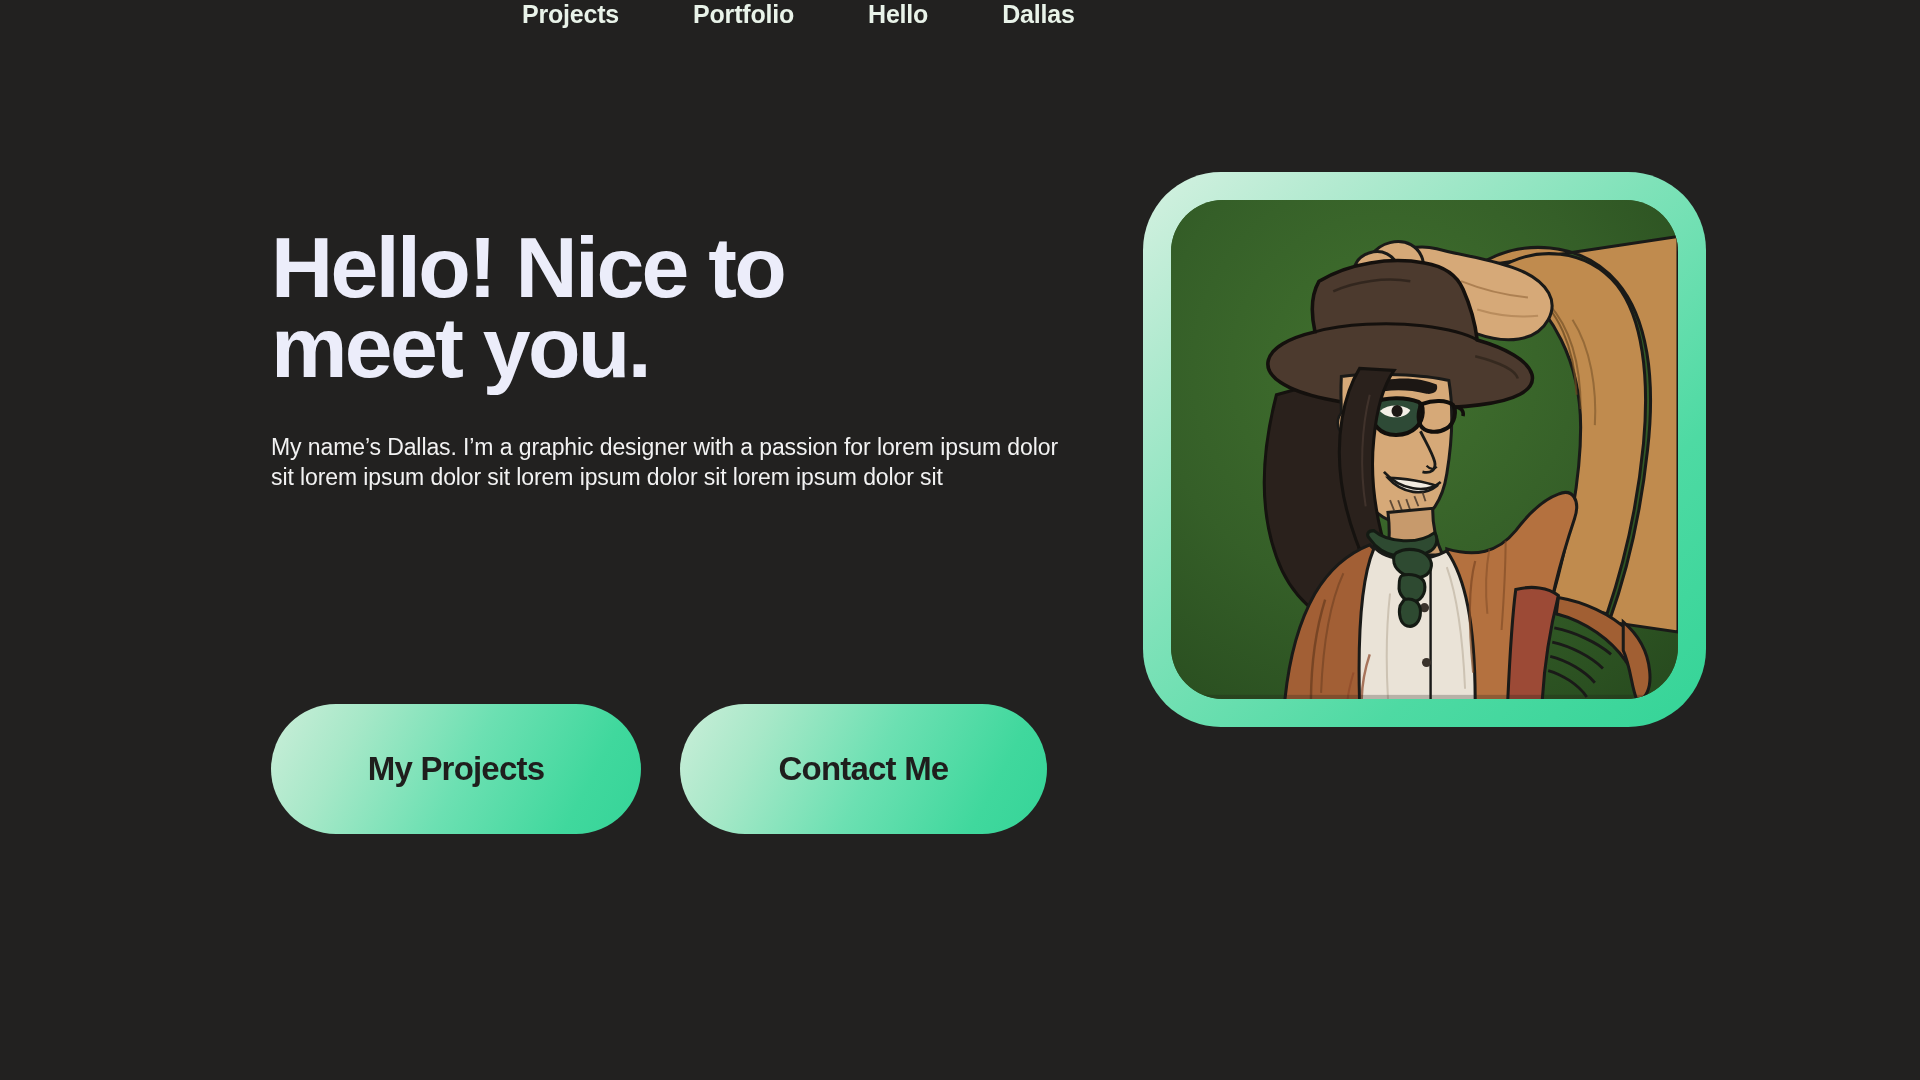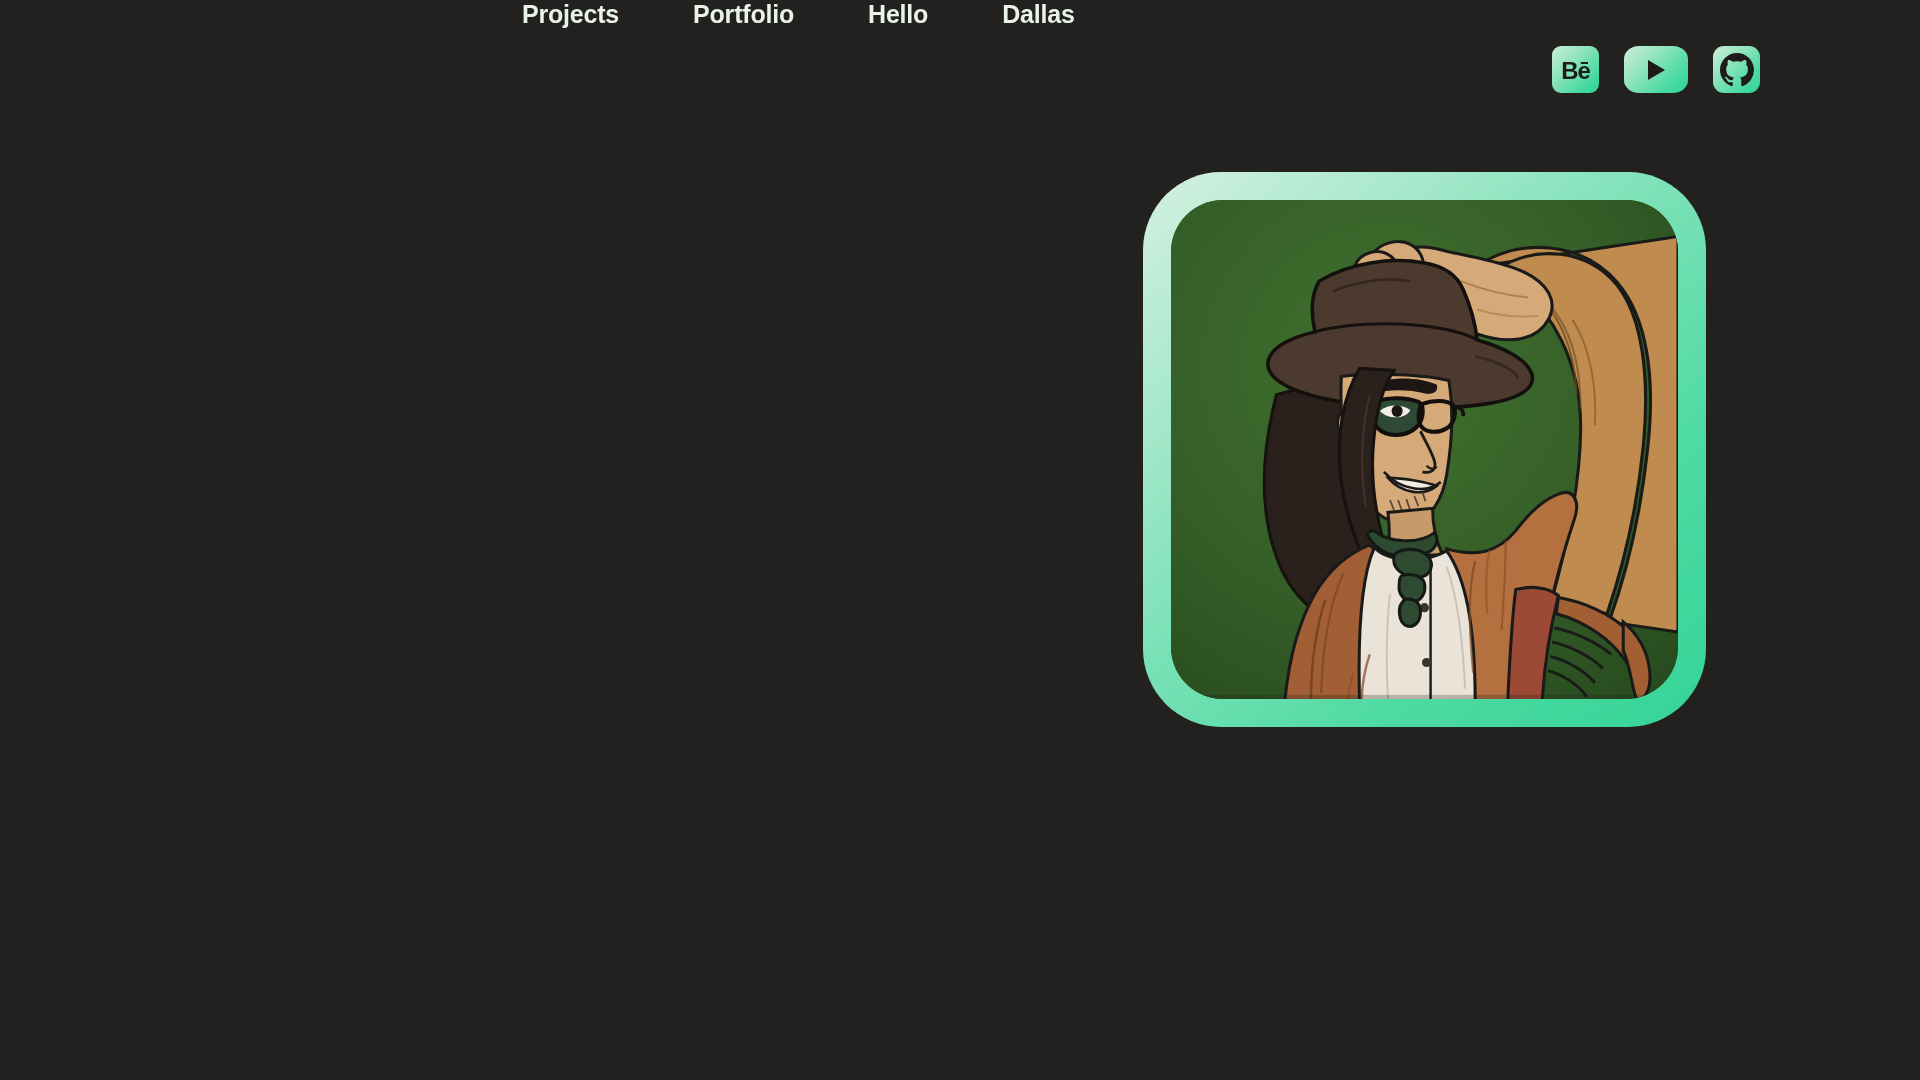--- a/index.html
+++ b/index.html
@@ -178,49 +178,35 @@
         <span>Portfolio</span>
       </div>
       <div class="nav-link">
         <span>Hello</span>
       </div>
       <div class="nav-link">
         <span>Dallas</span>
       </div>
     </div>
 
-    <div class="socials">
-
-      <div class="soc soc-be">
-        <span class="glyph">Bē</span>
-      </div>
-
-      <div class="soc soc-yt">
-        <svg width="22" height="24" viewBox="0 0 22 24">
-          <polygon points="3,2 3,22 20,12" fill="#1d1c1b"></polygon>
-        </svg>
-      </div>
-
-      <div class="soc soc-gh">
-        <svg width="34" height="34" viewBox="0 0 16 16">
-          <path fill="#1d1c1b" d="M8 0C3.58 0 0 3.58 0 8c0 3.54 2.29 6.53 5.47 7.59.4.07.55-.17.55-.38
-            0-.19-.01-.82-.01-1.49-2.01.37-2.53-.49-2.69-.94-.09-.23-.48-.94-.82-1.13-.28-.15-.68-.52-.01-.53.63-.01
-            1.08.58 1.23.82.72 1.21 1.87.87 2.33.66.07-.52.28-.87.51-1.07-1.78-.2-3.64-.89-3.64-3.95
-            0-.87.31-1.59.82-2.15-.08-.2-.36-1.02.08-2.12 0 0 .67-.21 2.2.82.64-.18 1.32-.27 2-.27.68 0
-            1.36.09 2 .27 1.53-1.04 2.2-.82 2.2-.82.44 1.1.16 1.92.08 2.12.51.56.82 1.27.82 2.15 0
-            3.07-1.87 3.75-3.65 3.95.29.25.54.73.54 1.48 0 1.07-.01 1.93-.01 2.2 0 .21.15.46.55.38A8.01
-            8.01 0 0 0 16 8c0-4.42-3.58-8-8-8z"></path>
-        </svg>
-      </div>
-
-    </div>
   </div>
 
+  <div class="hero-left">
+    <div class="headline">Hello! Nice to
+meet you.</div>
+    <div class="subtext">My name’s Dallas. I’m a graphic designer with a passion for lorem ipsum dolor sit  lorem ipsum dolor sit  lorem ipsum dolor sit  lorem ipsum dolor sit</div>
+  </div>
 
   <div class="cta-row">
+    <button class="cta cta-projects">
+      <span>My Projects</span>
+    </button>
+    <button class="cta cta-contact">
+      <span>Contact Me</span>
+    </button>
   </div>
 
   <div class="art-frame">
     <div class="art-inner">
       <svg viewBox="0 0 500 500" preserveAspectRatio="xMidYMid slice">
         <defs>
           <radialGradient id="bgG" cx="42%" cy="34%" r="82%">
             <stop offset="0%" stop-color="#41712e"></stop>
             <stop offset="55%" stop-color="#355f28"></stop>
             <stop offset="100%" stop-color="#284c1f"></stop>

